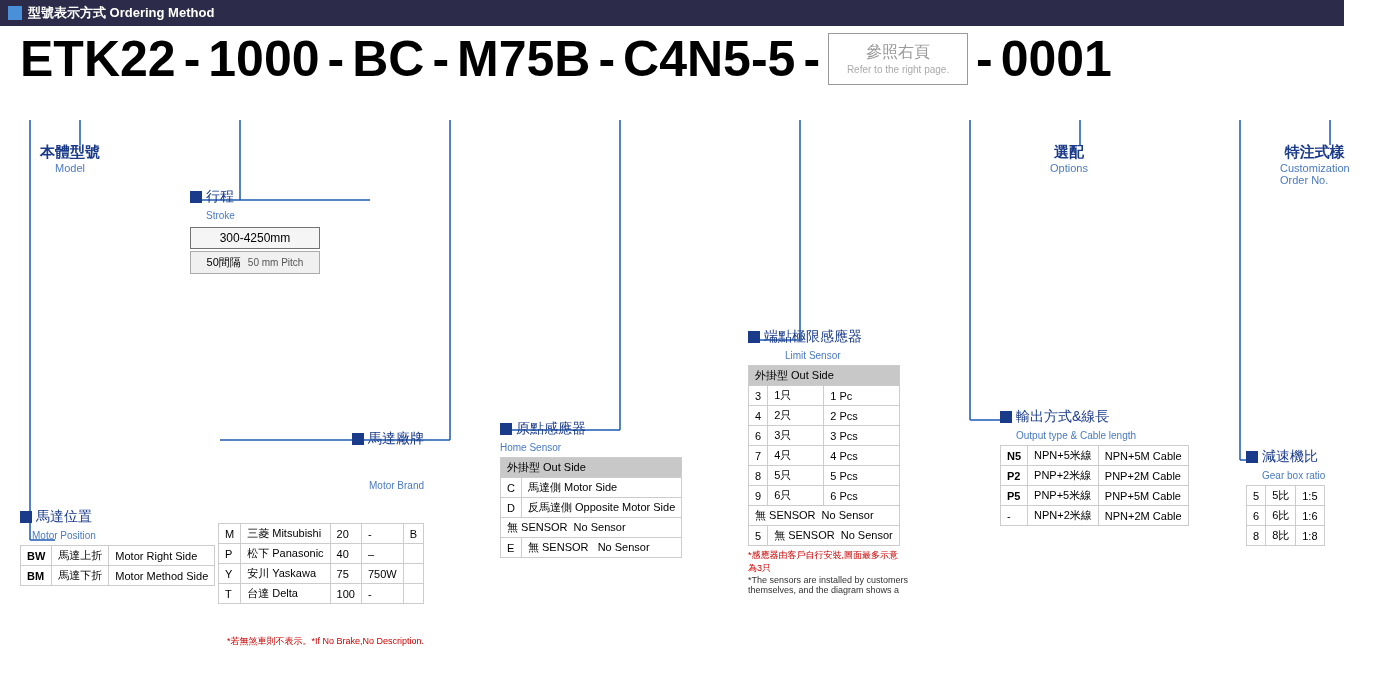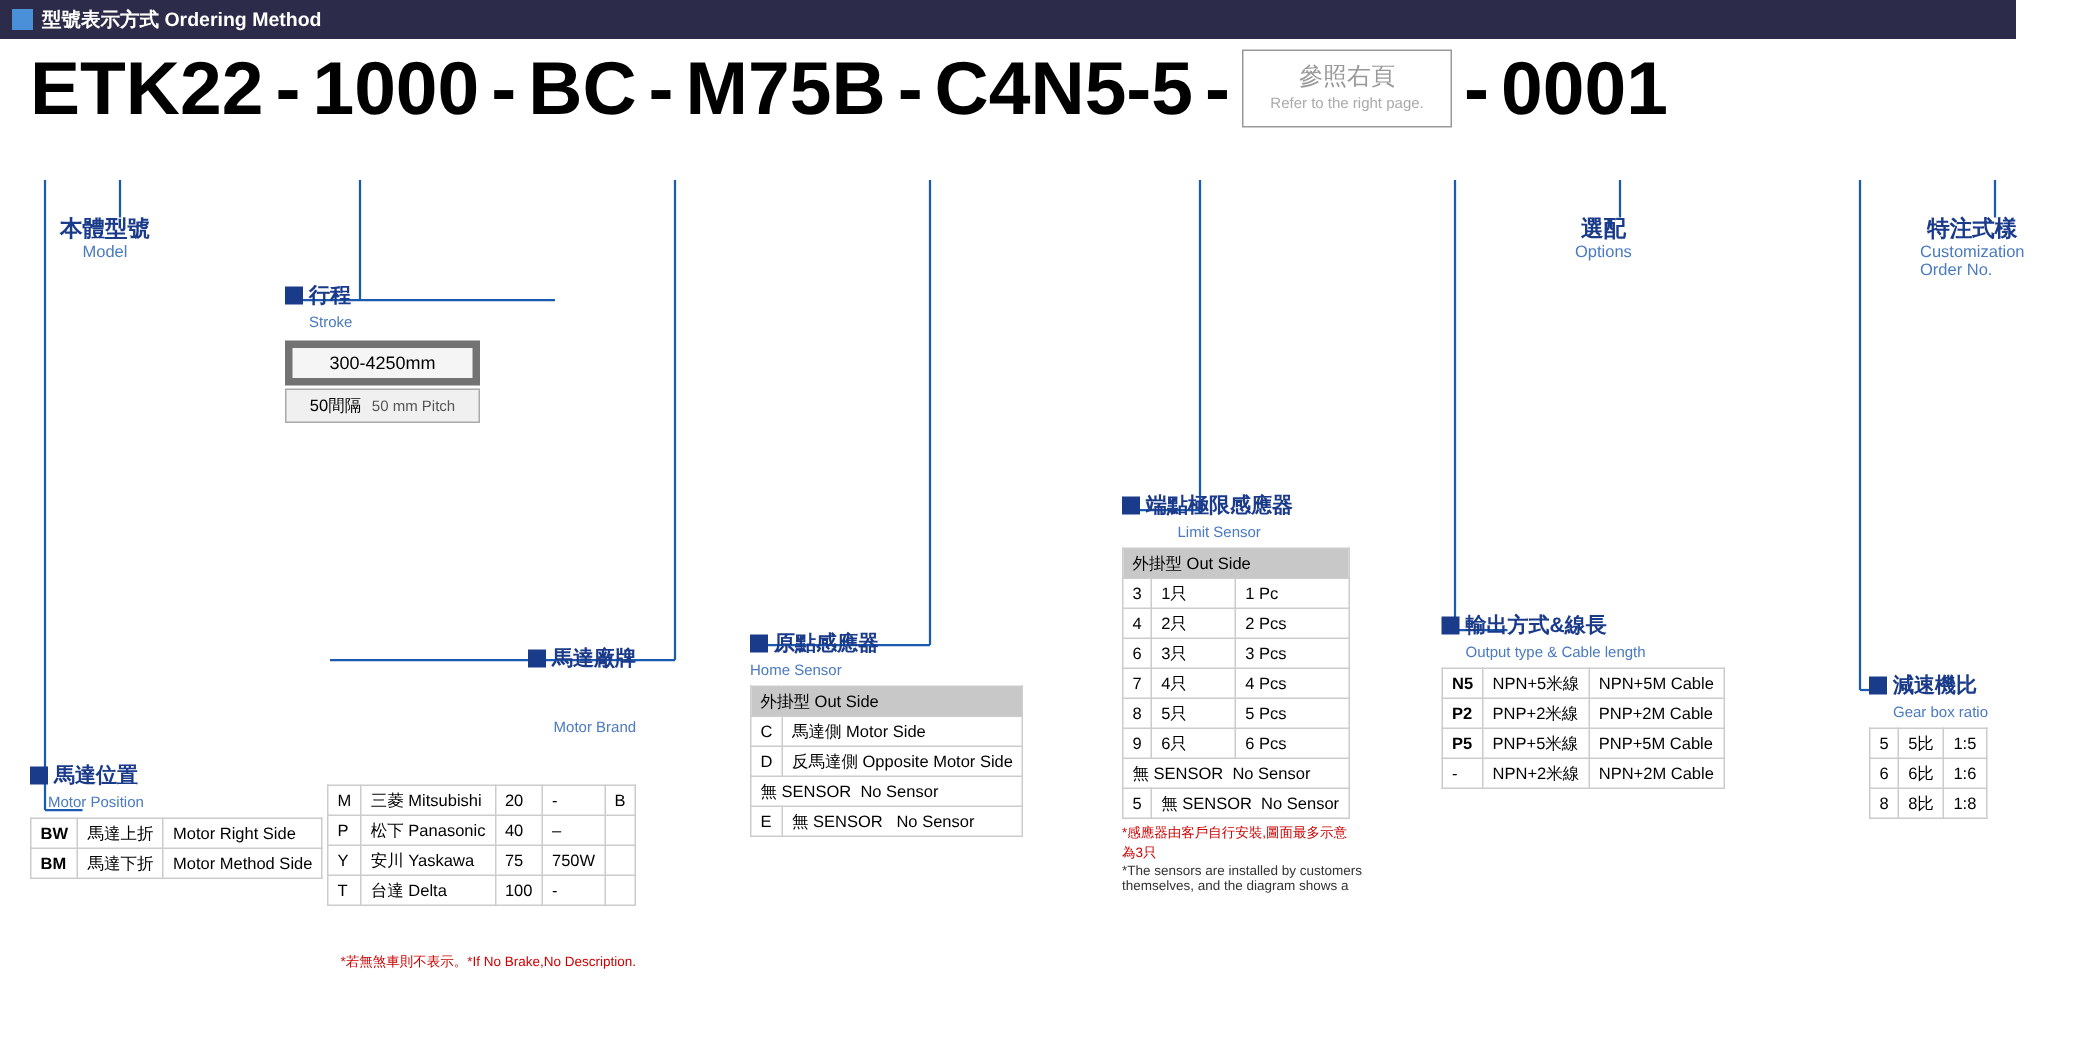--- a/index.html
+++ b/index.html
@@ -61,40 +61,40 @@
     }
     .blue-square {
       width: 12px; height: 12px;
       background: #1a3a8a;
       display: inline-block;
       flex-shrink: 0;
     }
     .section-title-zh {
       color: #1a3a8a;
       font-size: 14px;
-      font-weight: bold;
+      font-weight: normal;
     }
     .section-title-en {
       color: #4a7ac0;
       font-size: 10px;
       text-align: center;
     }
 
     
     table {
       border-collapse: collapse;
       font-size: 11px;
     }
     table td, table th {
       border: 1px solid #bbb;
       padding: 2px 5px;
     }
 
     .stroke-box {
-      border: 5px solid #737373;
+      border: 1px solid #737373;
       padding: 3px 20px;
       font-size: 12px;
       min-width: 130px;
       text-align: center;
       background: #f5f5f5;
     }
     .stroke-box2 {
       border: 1px solid #aaa;
       padding: 3px 8px;
       font-size: 11px;
@@ -384,21 +384,21 @@
     </tbody>
       </table>
     <div class="small-note" style="margin-top:3px;max-width:200px;">
       <div>*感應器由客戶自行安裝,圖面最多示意</div>
       <div>為3只</div>
       <div class="small-note-black">*The sensors are installed by customers</div>
       <div class="small-note-black">themselves, and the diagram shows a</div>
     </div>
   </div>
 
-  <div class="pos-label" style="left:961px;top:408px;align-items:flex-start;">
+  <div class="pos-label" style="left:1000px;top:408px;align-items:flex-start;">
     <div class="section-header">
       <span class="blue-square"></span>
       <span class="section-title-zh">輸出方式&amp;線長</span>
     </div>
     <div class="section-title-en" style="margin-left:16px;">Output type &amp; Cable length</div>
     <table class="data-table" style="margin-top:4px;">
       <tbody>
           <tr>
         <td style="font-weight:bold;">N5</td>
         <td>NPN+5米線</td>

